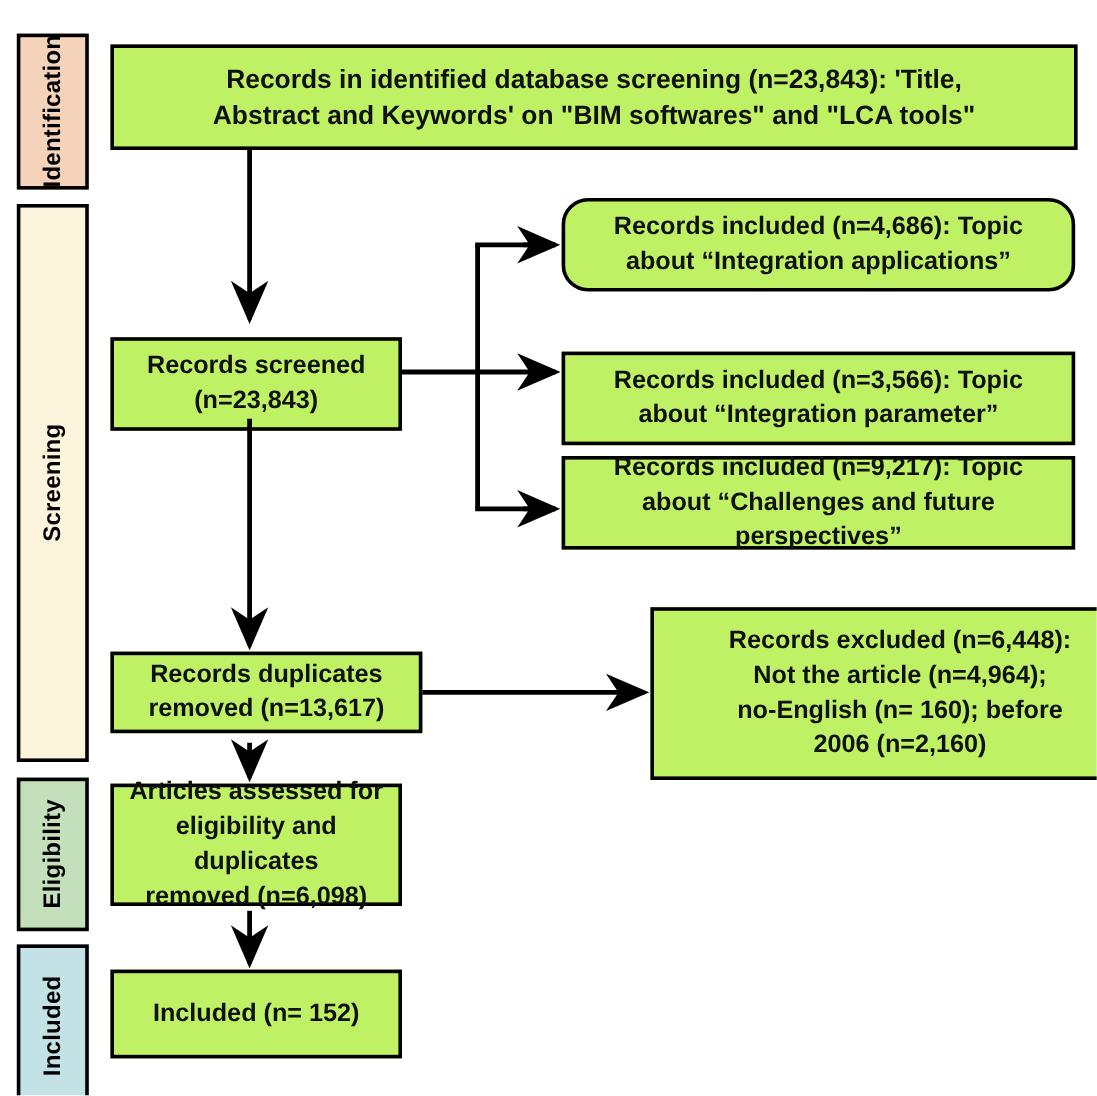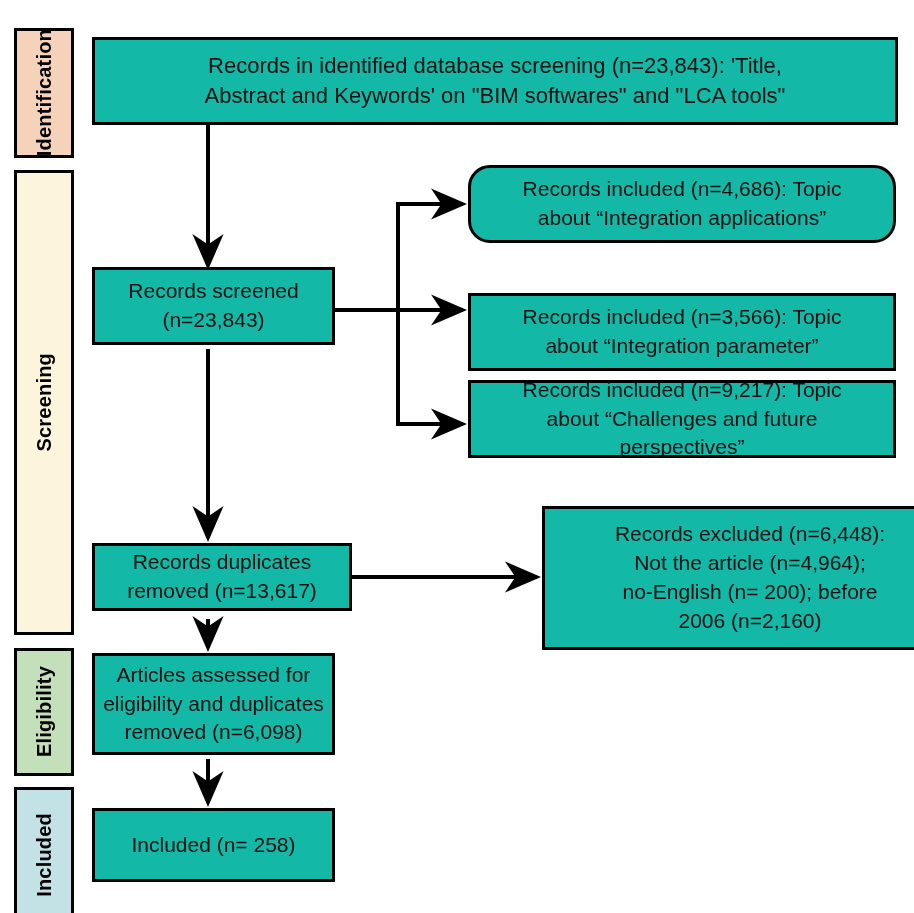--- a/index.html
+++ b/index.html
@@ -40,32 +40,33 @@
   #stage-identification { left: 14px;  top: 28px;  width: 60px;  height: 130px; background: #F4D3BA; }
   #stage-screening      { left: 14px;  top: 170px; width: 60px;  height: 465px; background: #FDF4DC; }
   #stage-eligibility    { left: 14px;  top: 648px; width: 60px;  height: 128px; background: #C3E0BA; }
   #stage-included       { left: 14px;  top: 787px; width: 60px;  height: 135px; background: #C2E2E6; }
 
   
   .box {
     position: absolute;
     box-sizing: border-box;
     border: 3px solid #000000;
-    background: #14b8a6;
+    background: #bef264;
     display: flex;
     align-items: center;
     justify-content: center;
     text-align: center;
     font-size: 21px;
     line-height: 1.38;
     padding: 4px 8px;
     color: #111111;
+    font-weight: bold;
   }
   #box-identification { left: 92px;  top: 37px;  width: 806px; height: 88px;  font-size: 22px; }
-  #box-screened       { left: 92px;  top: 267px; width: 243px; height: 78px;  }
+  #box-screened       { left: 92px;  top: 281px; width: 243px; height: 78px;  }
   #box-duplicates     { left: 92px;  top: 543px; width: 260px; height: 68px;  }
   #box-assessed       { left: 92px;  top: 653px; width: 243px; height: 102px; }
   #box-included       { left: 92px;  top: 808px; width: 243px; height: 74px;  }
   #box-topic-1        { left: 468px; top: 165px; width: 428px; height: 78px; border-radius: 22px;  }
   #box-topic-2        { left: 468px; top: 273px; width: 428px; height: 78px; margin-top: 20px;  }
   #box-topic-3        { left: 468px; top: 380px; width: 428px; height: 78px; }
   #box-excluded       { left: 542px; top: 506px; width: 416px; height: 144px; }
 
   
   #connectors {
@@ -135,35 +136,35 @@
     <span>
       <span>Records duplicates</span><br>
       <span>removed (n=13,617)</span>
     </span>
   </div>
 
   <div class="box" id="box-excluded">
     <span>
       <span>Records excluded (n=6,448):</span><br>
       <span>Not the article (n=4,964);</span><br>
-      <span>no-English (n= 200); before</span><br>
+      <span>no-English (n= 160); before</span><br>
       <span>2006 (n=2,160)</span>
     </span>
   </div>
 
   <div class="box" id="box-assessed">
     <span>
       <span>Articles assessed for</span><br>
       <span>eligibility and duplicates</span><br>
       <span>removed (n=6,098)</span>
     </span>
   </div>
 
   <div class="box" id="box-included">
-    <span>Included (n= 258)</span>
+    <span>Included (n= 152)</span>
   </div>
 
   <svg id="connectors" viewBox="0 0 914 913" xmlns="http://www.w3.org/2000/svg">
     <defs>
       <marker id="arrowhead" markerWidth="9" markerHeight="9" refX="8" refY="4.5" orient="auto" markerUnits="strokeWidth">
         <path d="M0,0.6 L9,4.5 L0,8.4 L2.6,4.5 Z" fill="#000000"></path>
       </marker>
     </defs>
 
     <line x1="208" y1="125" x2="208" y2="266" stroke="#000000" stroke-width="4" marker-end="url(#arrowhead)"></line>

